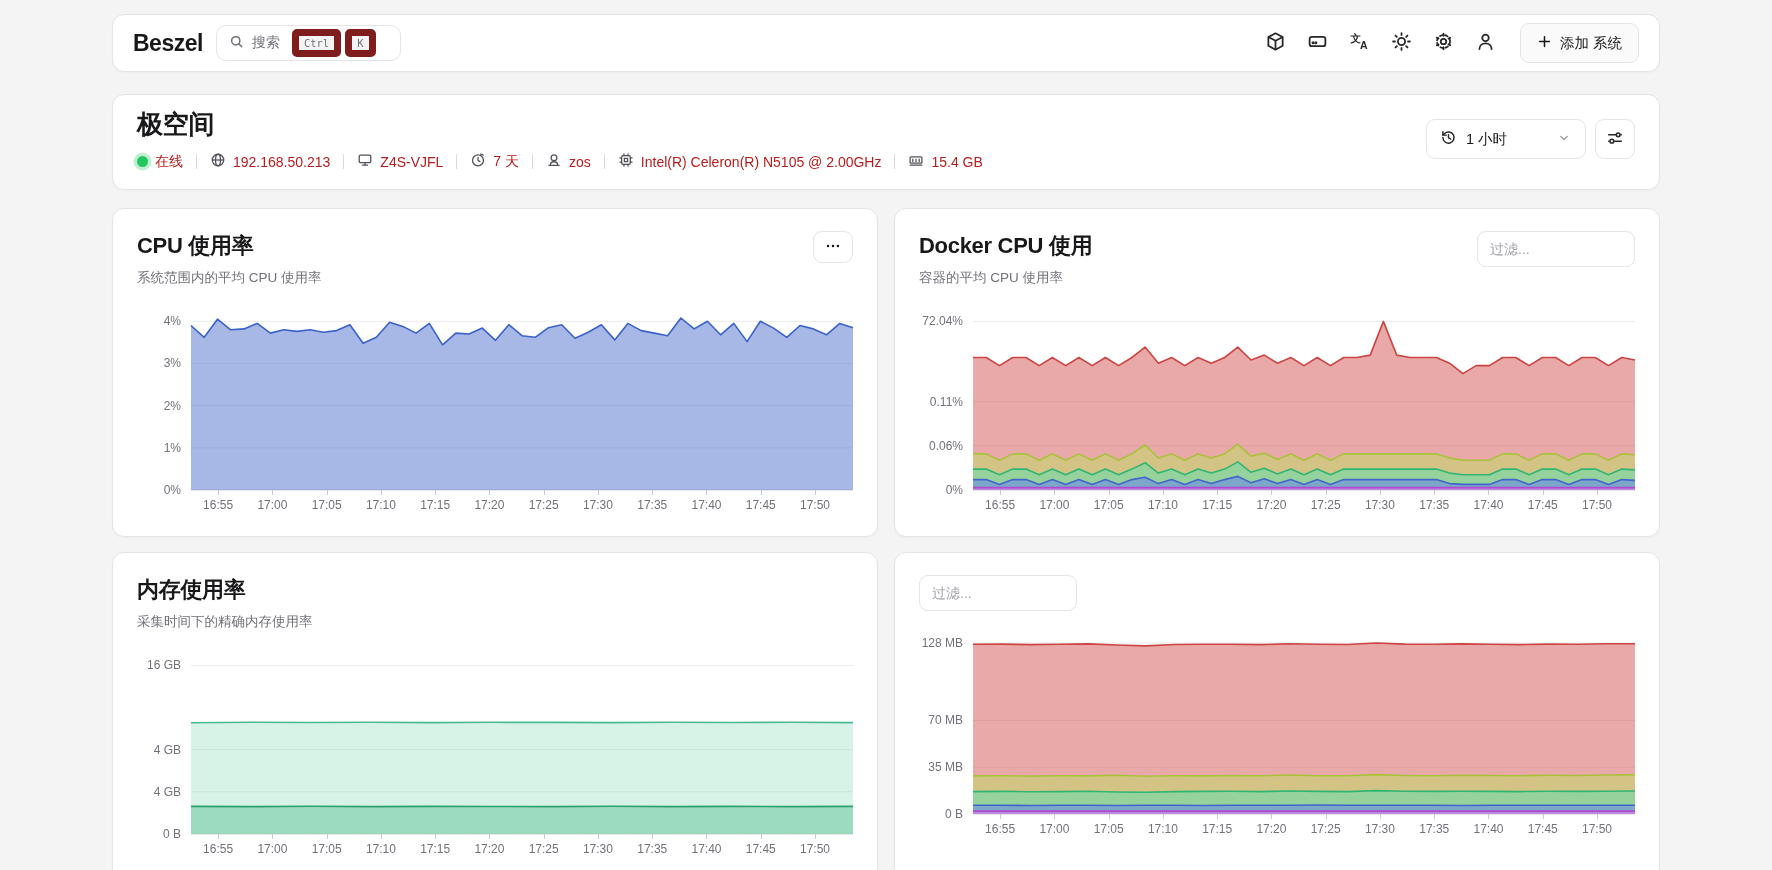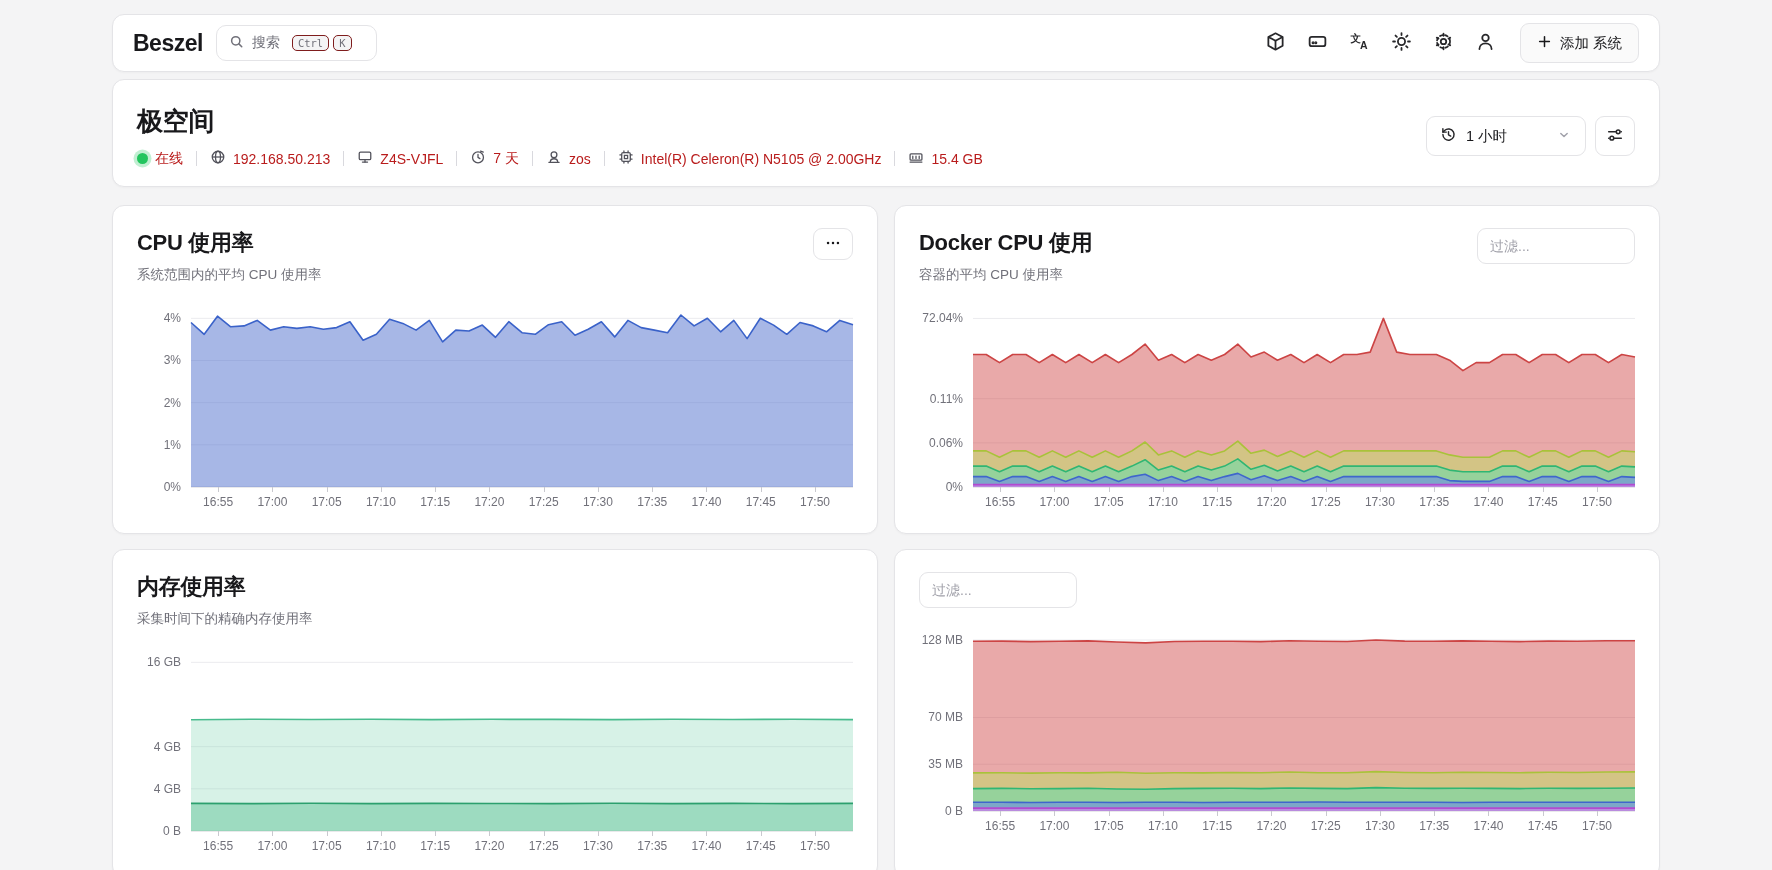--- a/index.html
+++ b/index.html
@@ -26,39 +26,39 @@
   .searchbox {
     display:flex; align-items:center; gap:8px;
     height:36px; padding:0 24px 0 12px;
     border:1px solid #e4e4e7; border-radius:10px;
     background:#fff; color:#71717a; font-size:14px;
     cursor:pointer; min-width:134px;
   }
   .kbd {
     font-family:"DejaVu Sans Mono",monospace;
     font-size:10.5px; color:#71717a;
-    background:#f4f4f5; border:1px solid #7f1d1d;
+    background:#f4f4f5; border:7px solid #7f1d1d;
     border-radius:5px; padding:2px 5px; line-height:1;
   }
   .nav-right { margin-left:auto; display:flex; align-items:center; gap:6px; }
   .iconbtn {
     width:36px; height:36px; border:none; background:transparent;
     display:flex; align-items:center; justify-content:center;
     border-radius:8px; cursor:pointer; color:#27272a;
   }
   .add-btn {
     margin-left:10px; height:40px; padding:0 16px;
     display:flex; align-items:center; gap:8px;
     background:#fafafa; border:1px solid #e4e4e7; border-radius:9px;
     font-size:14.5px; font-weight:500; color:#18181b; cursor:pointer;
     white-space:nowrap;
   }
   
   .syshead {
-    margin-top:7px; padding:24px 24px 18px 24px;
+    margin-top:22px; padding:12px 24px 18px 24px;
     display:flex; align-items:center; justify-content:space-between;
   }
   .systitle { font-size:26px; font-weight:700; letter-spacing:-0.3px; }
   .meta { display:flex; align-items:center; margin-top:10px; font-size:14px; color:#b91c1c; }
   .meta-item { display:flex; align-items:center; gap:7px; padding:0 13px; }
   .meta-item:first-child { padding-left:0; }
   .meta-sep { width:1px; height:15px; background:#d9d9de; }
   .dot {
     width:11px; height:11px; border-radius:50%;
     background:#22c55e; box-shadow:0 0 0 3.5px rgba(34,197,94,.28);

